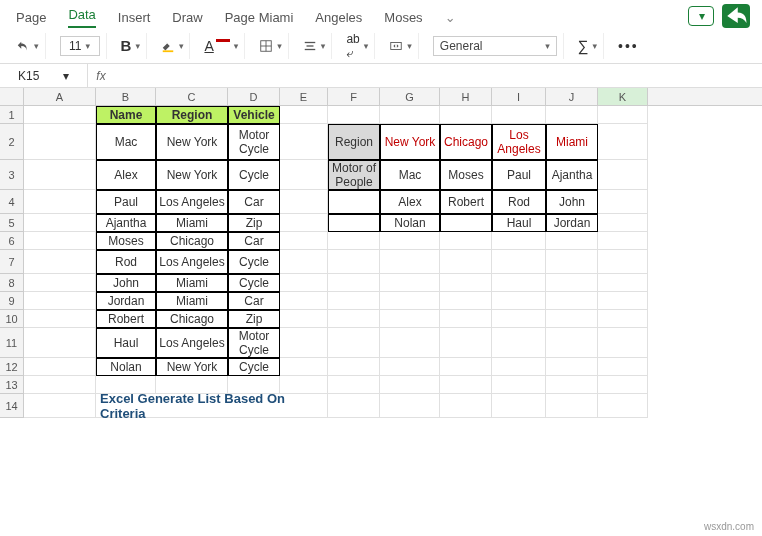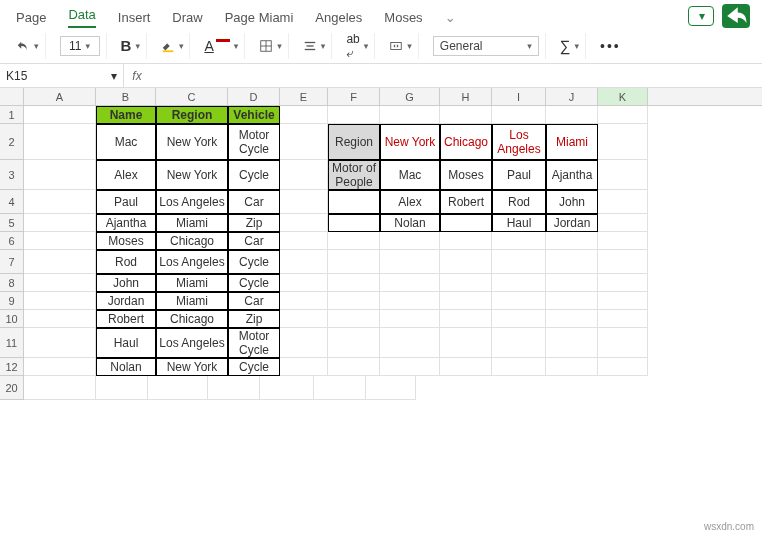--- a/index.html
+++ b/index.html
@@ -9,34 +9,34 @@
 .ribbon-tabs .active { color:#1a7f37; border-bottom:2px solid #1a7f37; padding-bottom:4px; }
 .ribbon-right { position:absolute; right:12px; top:4px; display:flex; gap:8px; align-items:center; }
 .ribbon-right .pen { border:1px solid #1a7f37; border-radius:4px; padding:2px 8px; display:flex; gap:2px; align-items:center; color:#1a7f37; }
 .ribbon-right .share { background:#1a7f37; color:#fff; border-radius:4px; width:28px; height:24px; display:flex; align-items:center; justify-content:center; }
 .toolbar { display:flex; align-items:center; gap:8px; padding:6px 10px; height:36px; border-bottom:1px solid #ddd; }
 .toolbar .grp { display:flex; align-items:center; gap:4px; padding:0 6px; border-right:1px solid #eee; height:26px; }
 .toolbar .grp:last-child { border:none; }
 .toolbar svg { width:14px; height:14px; }
 .toolbar .dd { font-size:9px; color:#666; }
 .fontsize-box { border:1px solid #ccc; width:40px; height:20px; display:flex; align-items:center; justify-content:center; font-size:12px; }
-.fmt-box { border:1px solid #ccc; height:20px; width:106px; display:flex; align-items:center; padding:0 6px; font-size:12px; color:#444; justify-content:space-between; }
+.fmt-box { border:1px solid #ccc; height:20px; width:124px; display:flex; align-items:center; padding:0 6px; font-size:12px; color:#444; justify-content:space-between; }
 .namebox-row { display:flex; align-items:center; border-bottom:1px solid #ddd; height:24px; }
-.namebox { width:124px; border-right:1px solid #ddd; height:100%; display:flex; align-items:center; padding:0 6px; font-size:12px; justify-content:space-between; }
+.namebox { width:88px; border-right:1px solid #ddd; height:100%; display:flex; align-items:center; padding:0 18px; font-size:12px; justify-content:space-between; }
 .fx { width:26px; text-align:center; font-style:italic; color:#666; font-size:12px; }
 .formula-bar { flex:1; height:100%; }
 .grid { position:relative; }
 .col-headers { display:flex; height:18px; background:#f3f3f3; border-bottom:1px solid #ccc; }
 .corner { width:24px; border-right:1px solid #ccc; background:#f3f3f3; }
 .col-h { border-right:1px solid #ccc; text-align:center; font-size:11px; color:#555; line-height:18px; }
 .row { display:flex; }
 .row-h { width:24px; background:#f3f3f3; border-right:1px solid #ccc; border-bottom:1px solid #ccc; text-align:center; font-size:11px; color:#555; display:flex; align-items:center; justify-content:center; }
 .cell { border-right:1px solid #e0e0e0; border-bottom:1px solid #e0e0e0; position:relative; display:flex; align-items:center; justify-content:center; font-size:12px; padding:0 2px; text-align:center; }
 .t { border:1px solid #000; }
-.th1 { background:#84cc16; border:1px solid #000; font-weight:600; }
+.th1 { background:#bef264; border:1px solid #000; font-weight:600; }
 .th2 { background:#d9d9d9; border:1px solid #000; font-weight:500; }
 .red { color:#c00000; }
 .note { color:#1f4e79; font-weight:600; font-size:13px; text-align:left; padding-left:4px; }
 .sel-col { background:#d8f0d8; }
 .sel-row { background:#d8f0d8; }
 .sel-cell { outline:2px solid #1a7f37; outline-offset:-1px; }
 .watermark { position:absolute; right:8px; bottom:4px; font-size:10px; color:#999; }
 </style>
 </head>
 <body>
@@ -324,23 +324,38 @@
         <div class="cell t " style="width:72px;height:18px">New York</div>
         <div class="cell t " style="width:52px;height:18px">Cycle</div>
         <div class="cell " style="width:48px;height:18px"></div>
         <div class="cell " style="width:52px;height:18px"></div>
         <div class="cell " style="width:60px;height:18px"></div>
         <div class="cell " style="width:52px;height:18px"></div>
         <div class="cell " style="width:54px;height:18px"></div>
         <div class="cell " style="width:52px;height:18px"></div>
         <div class="cell " style="width:50px;height:18px"></div>
       </div>
+      <div class="row" style="height:18px">
+        <div class="row-h " style="height:18px">13</div>
+        <div class="cell " style="width:72px;height:18px"></div>
+        <div class="cell " style="width:60px;height:18px"></div>
+        <div class="cell " style="width:72px;height:18px"></div>
+        <div class="cell " style="width:52px;height:18px"></div>
+        <div class="cell " style="width:48px;height:18px"></div>
+        <div class="cell " style="width:52px;height:18px"></div>
+        <div class="cell " style="width:60px;height:18px"></div>
+        <div class="cell " style="width:52px;height:18px"></div>
+        <div class="cell " style="width:54px;height:18px"></div>
+        <div class="cell " style="width:52px;height:18px"></div>
+        <div class="cell " style="width:50px;height:18px"></div>
+      </div>
       <div class="row" style="height:24px">
-        <div class="row-h " style="height:24px">20</div>
+        <div class="row-h " style="height:24px">14</div>
         <div class="cell " style="width:72px;height:24px"></div>
+        <div class="cell note" style="width:232px;height:24px;justify-content:flex-start">Excel Generate List Based On Criteria</div>
         <div class="cell " style="width:52px;height:24px"></div>
         <div class="cell " style="width:60px;height:24px"></div>
         <div class="cell " style="width:52px;height:24px"></div>
         <div class="cell " style="width:54px;height:24px"></div>
         <div class="cell " style="width:52px;height:24px"></div>
         <div class="cell " style="width:50px;height:24px"></div>
       </div>
     </div>
 </div>
 

